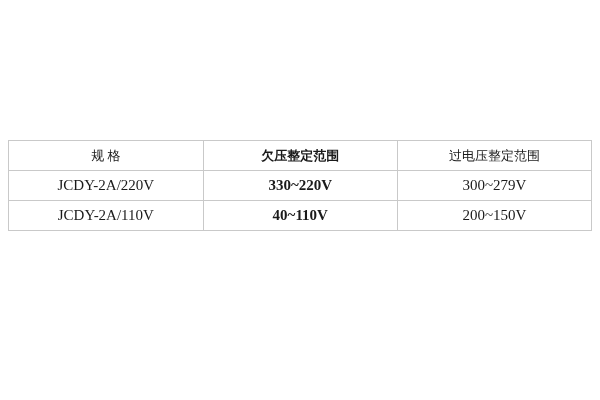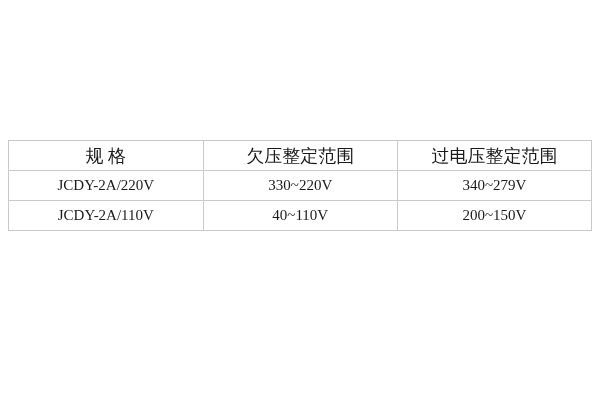--- a/index.html
+++ b/index.html
@@ -32,42 +32,42 @@
     height: 29px;
     text-align: center;
     vertical-align: middle;
     font-size: 15px;
     color: #1a1a1a;
     font-family: "Liberation Serif", serif;
     padding: 0 4px;
     white-space: nowrap;
   }
   .spec-table tr.header-row td {
-    font-size: 18px;
+    font-size: 13px;
   }
   .col-a { width: 33.4%; }
-  .col-b { width: 33.3%; }
+  .col-b { width: 33.3%; font-weight: bold; }
   .col-c { width: 33.3%; }
 </style>
 </head>
 <body>
 
 <div class="page">
 
   <table class="spec-table">
     <tbody>
       <tr class="header-row">
         <td class="col-a">规 格</td>
         <td class="col-b">欠压整定范围</td>
         <td class="col-c">过电压整定范围</td>
       </tr>
       <tr>
         <td class="col-a">JCDY-2A/220V</td>
         <td class="col-b">330~220V</td>
-        <td class="col-c">340~279V</td>
+        <td class="col-c">300~279V</td>
       </tr>
       <tr>
         <td class="col-a">JCDY-2A/110V</td>
         <td class="col-b">40~110V</td>
         <td class="col-c">200~150V</td>
       </tr>
     </tbody>
   </table>
 
 </div>

